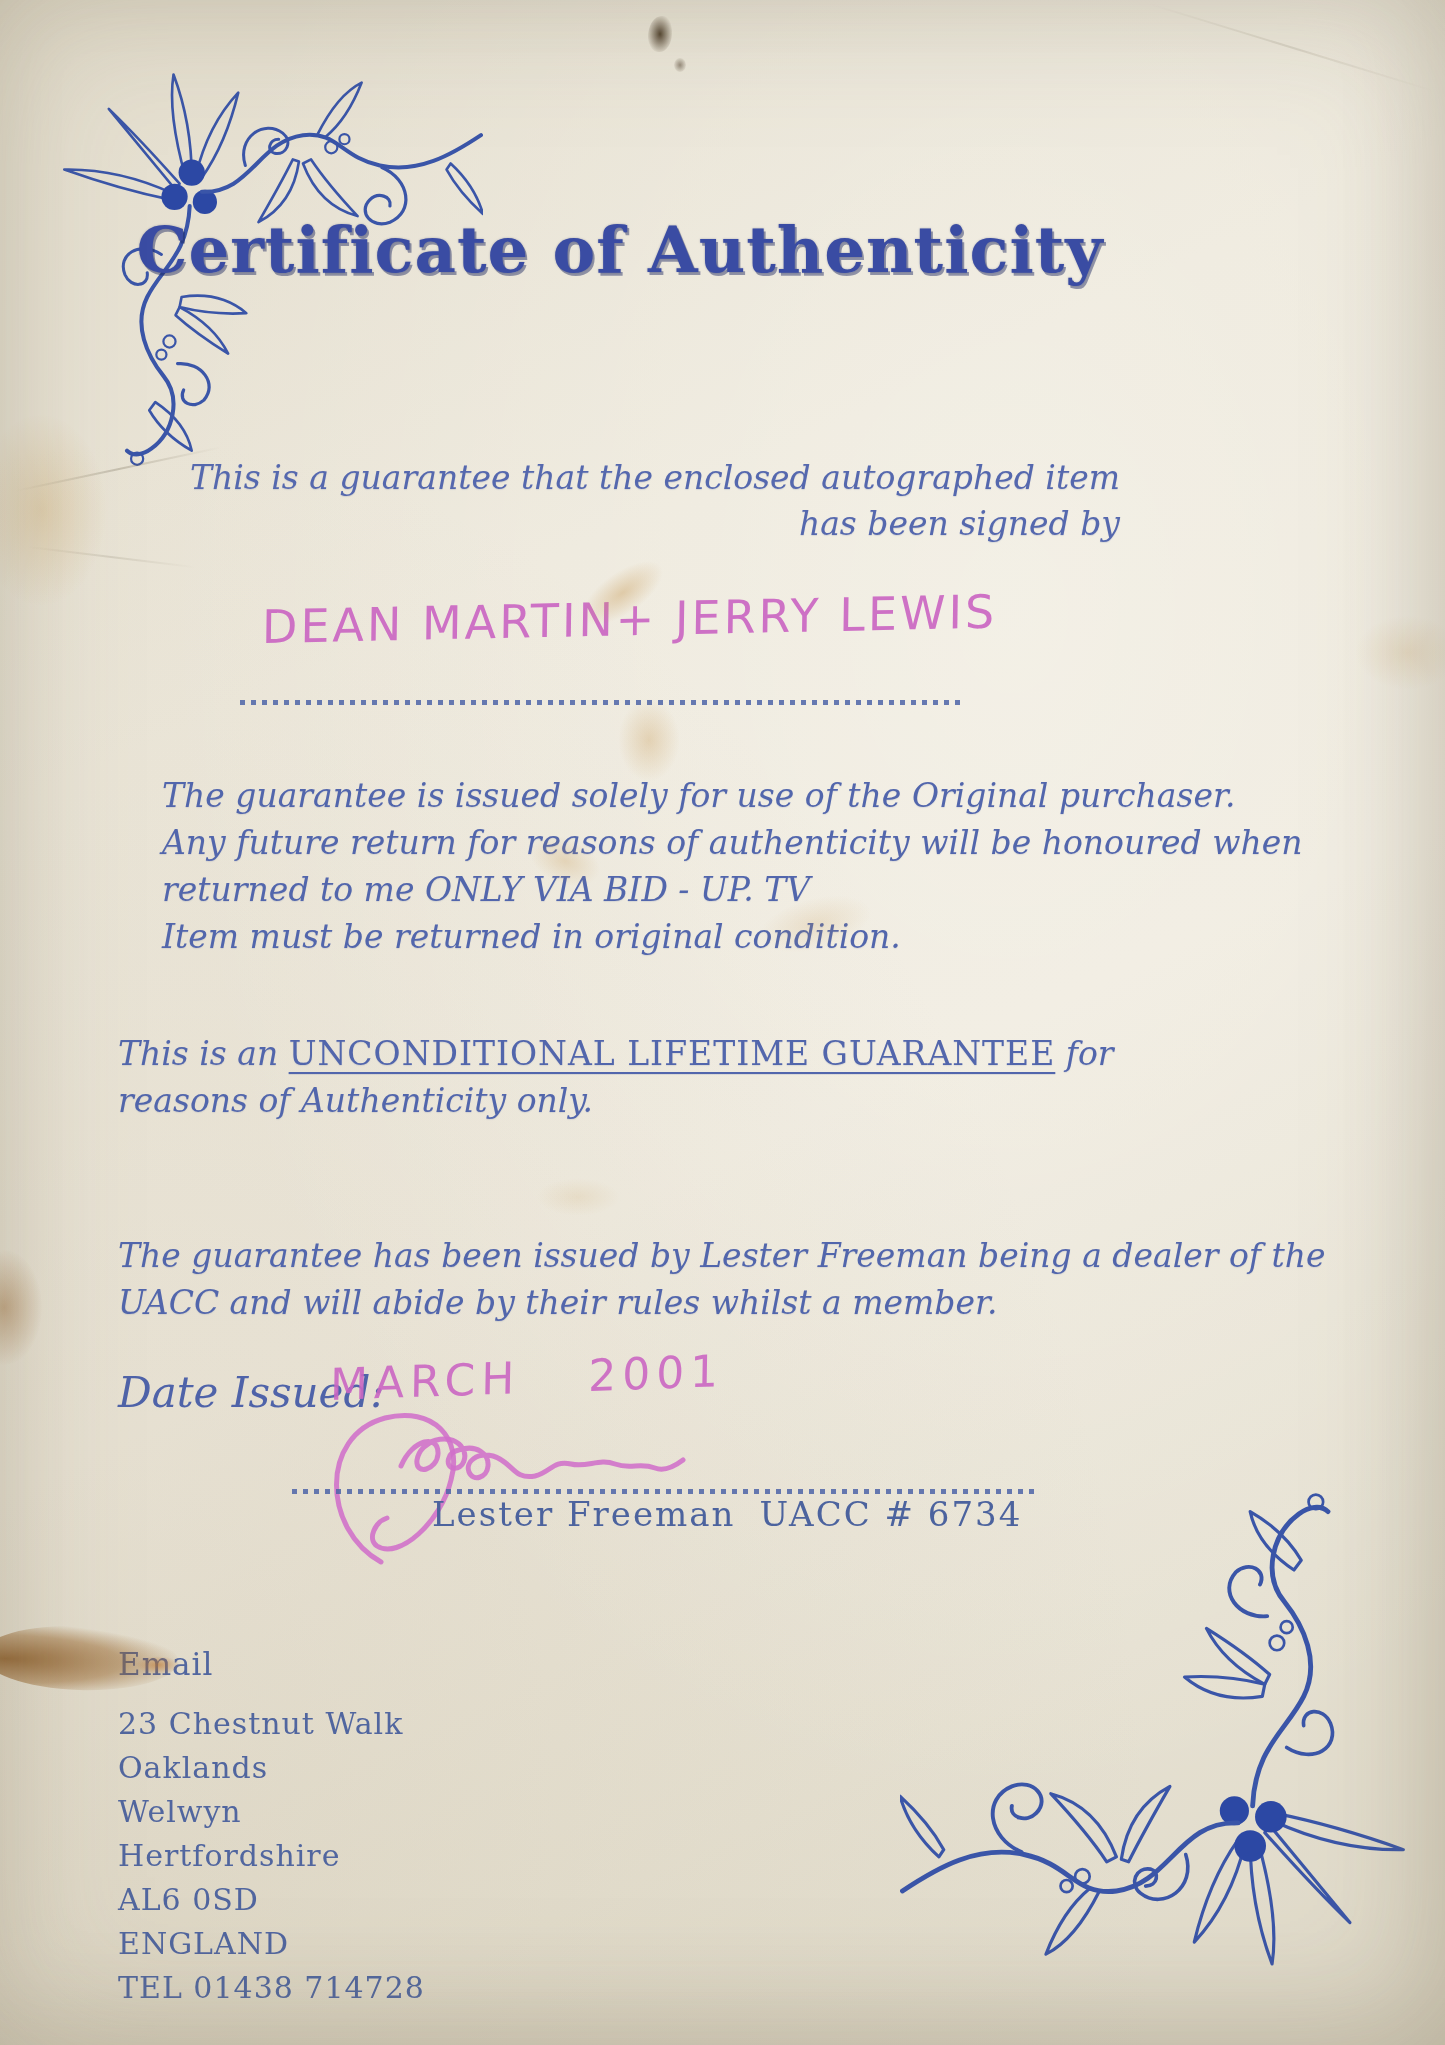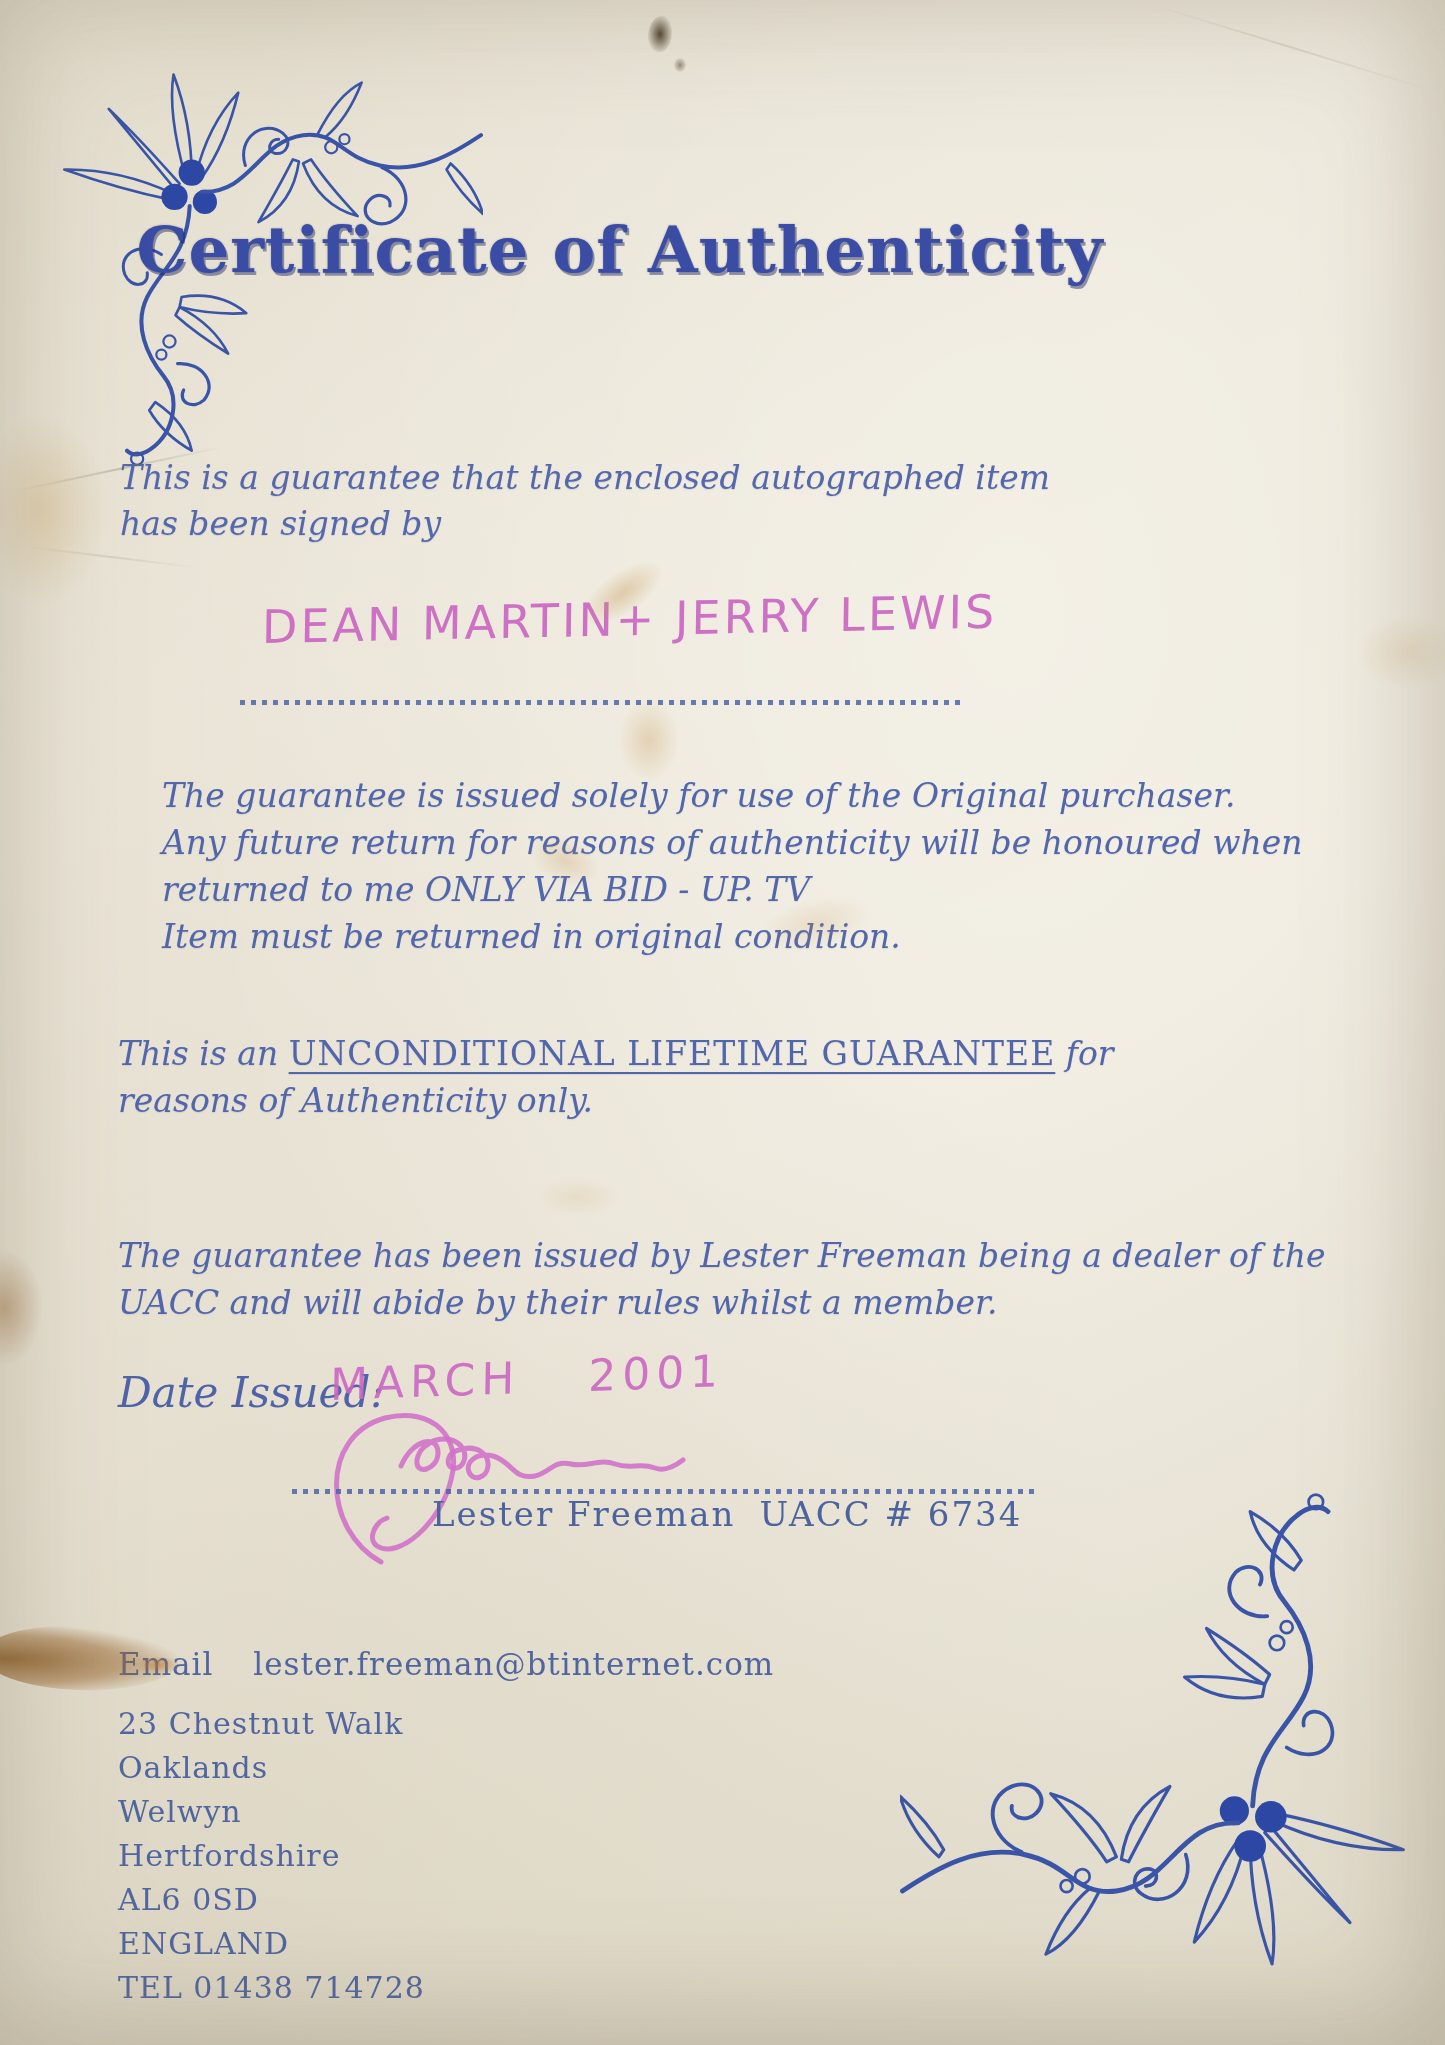--- a/index.html
+++ b/index.html
@@ -19,21 +19,21 @@
     box-shadow: inset 0 0 140px rgba(125,115,88,.28), inset -20px -30px 90px rgba(125,115,88,.14);
   }
 
   
   .title{
     position:absolute; left:120px; top:212px; width:1000px; text-align:center;
     font-family:"DejaVu Serif", serif; font-weight:bold; font-size:64px; letter-spacing:1px;
     color:#3a4ca3; text-shadow:2px 3px 0 rgba(27,38,96,.45), 0 0 2px rgba(27,38,96,.35);
   }
   .intro{
-    position:absolute; left:120px; top:455px; width:1000px; text-align:left;
+    position:absolute; left:120px; top:455px; width:1000px; text-align:right;
     font-style:italic; font-size:33px; line-height:46px; color:#5568ae;
     text-shadow:0 1px 1px rgba(60,80,150,.15);
   }
   .hand{ font-family:"DejaVu Sans", sans-serif; color:#cb67c3; }
   .signed-name{
     position:absolute; left:262px; top:592px; width:760px;
     font-size:46px; letter-spacing:3px; white-space:nowrap;
     transform:rotate(-1.2deg) skewX(-2deg); opacity:.92;
   }
   .dotline{ position:absolute; height:5px;
@@ -213,21 +213,20 @@
   </svg>
   <div class="dotline dotline-sig"></div>
 
   <div class="dealer-line dealer-1">
     <span>Lester Freeman</span>
     <span>UACC # 6734</span>
   </div>
 
   <div class="email-row">
     <span>Email</span>
-    <span>lester.freeman@btinternet.com</span>
   </div>
   <div class="address">
     <div>23 Chestnut Walk</div>
     <div>Oaklands</div>
     <div>Welwyn</div>
     <div>Hertfordshire</div>
     <div>AL6 0SD</div>
     <div>ENGLAND</div>
     <div>TEL 01438 714728</div>
   </div>

